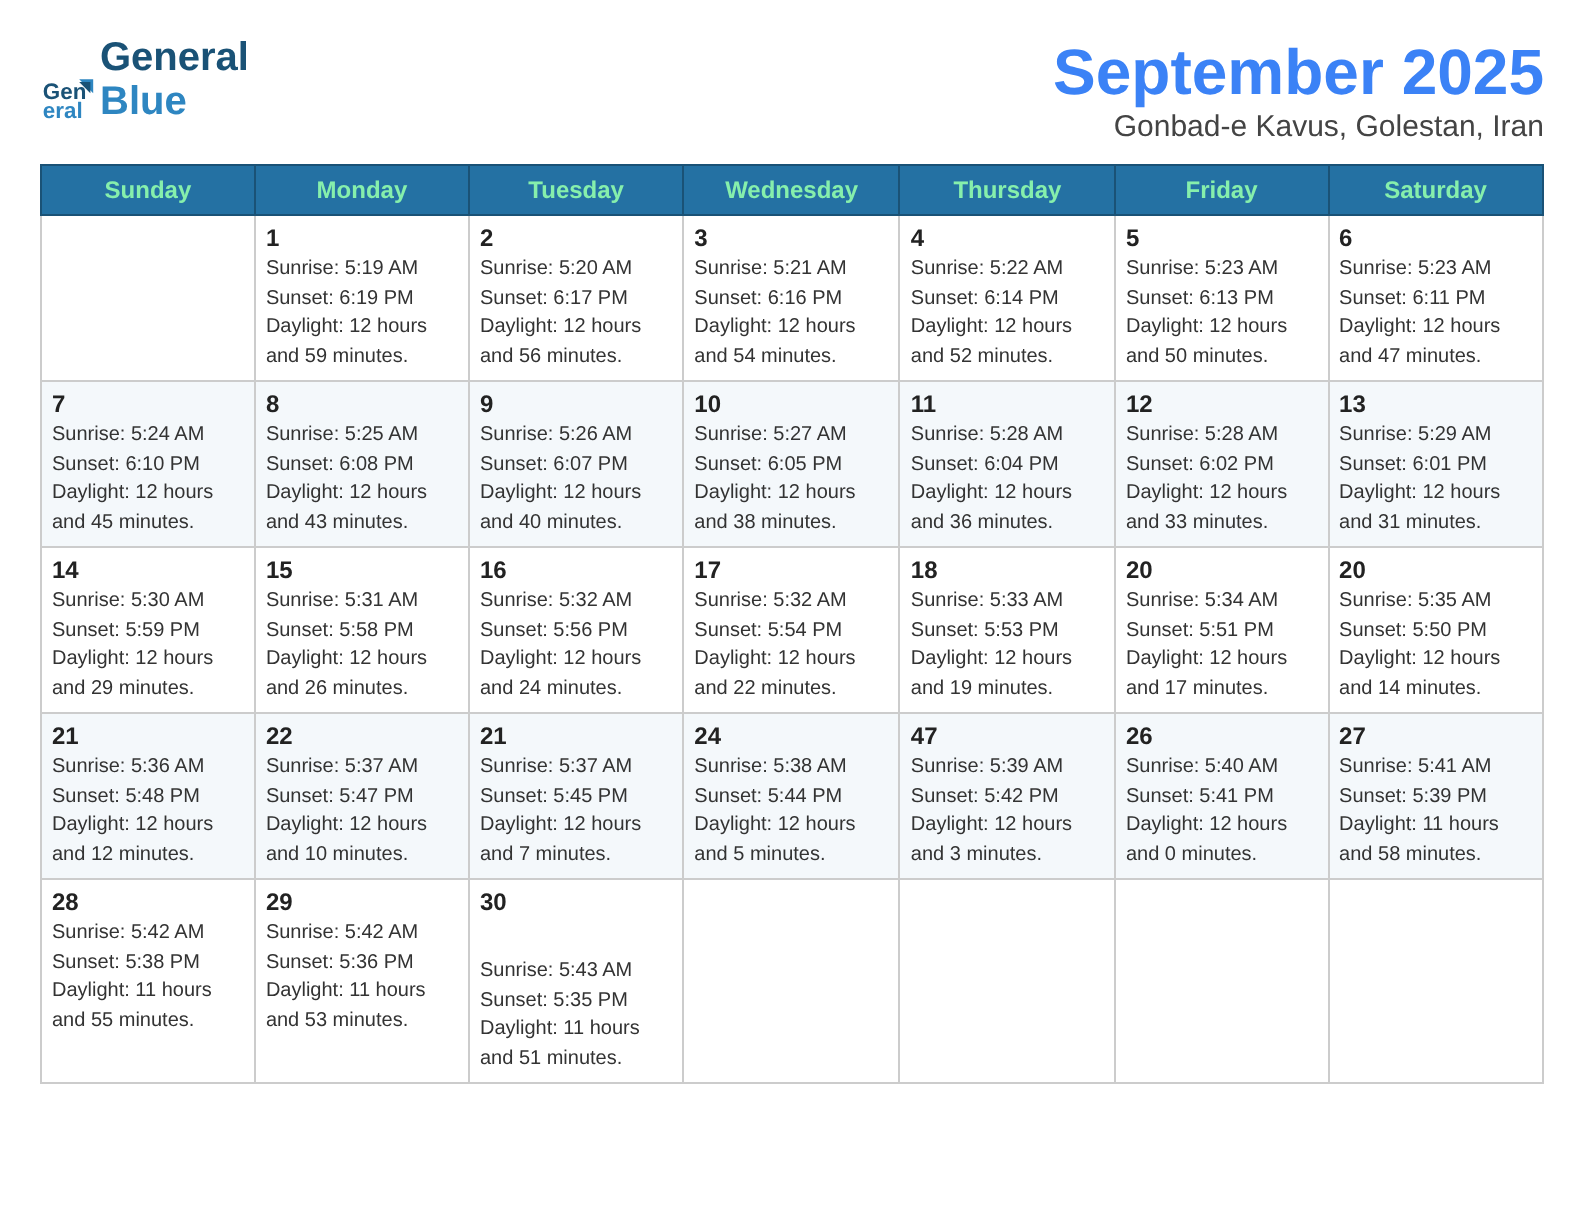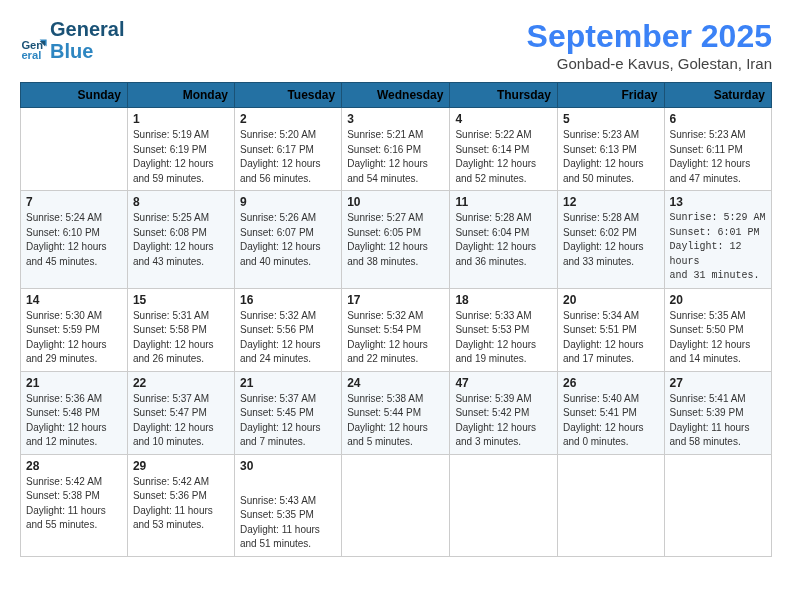--- a/index.html
+++ b/index.html
@@ -42,22 +42,22 @@
       font-size: 15px;
       color: #444;
     }
     .calendar {
       width: 100%;
       border-collapse: collapse;
       font-size: 10.5px;
     }
     .calendar th {
       background: #2471a3;
-      color: #000000;
-      text-align: right;
+      color: #86efac;
+      text-align: center;
       padding: 5px 6px;
       font-size: 12px;
       font-weight: bold;
       border: 1px solid #1a5276;
     }
     .calendar td {
       vertical-align: top;
       border: 1px solid #ccc;
       padding: 4px 5px;
       width: 110px;
@@ -203,21 +203,21 @@
           </td>
           <td>
             <span class="day-num">12</span>
             <div class="day-info" style="white-space: pre-line;">Sunrise: 5:28 AM
 Sunset: 6:02 PM
 Daylight: 12 hours
 and 33 minutes.</div>
           </td>
           <td>
             <span class="day-num">13</span>
-            <div class="day-info" style="white-space: pre-line; font-family: Liberation Mono, monospace;">Sunrise: 5:29 AM
+            <div class="day-info" style="white-space: pre-line;">Sunrise: 5:29 AM
 Sunset: 6:01 PM
 Daylight: 12 hours
 and 31 minutes.</div>
           </td>
         </tr>
         <tr>
           <td>
             <span class="day-num">14</span>
             <div class="day-info" style="white-space: pre-line;">Sunrise: 5:30 AM
 Sunset: 5:59 PM

